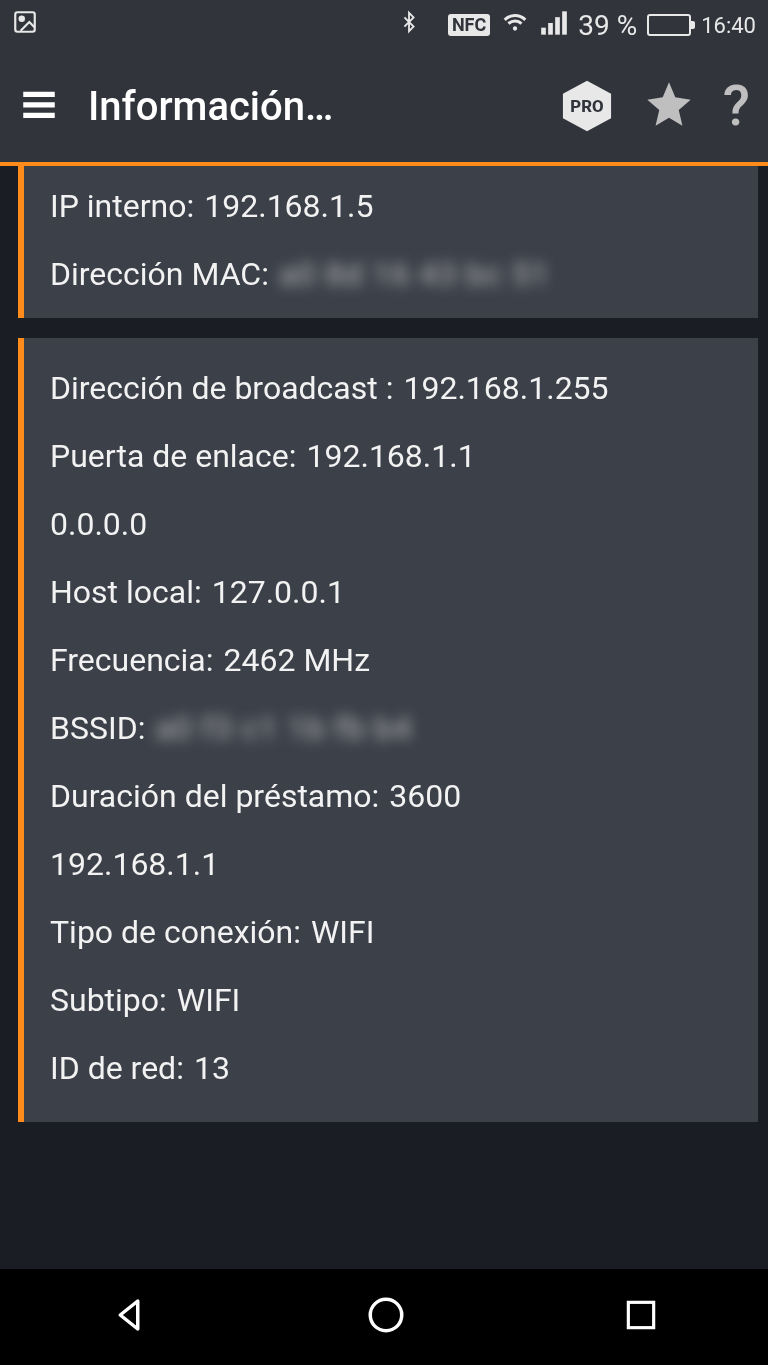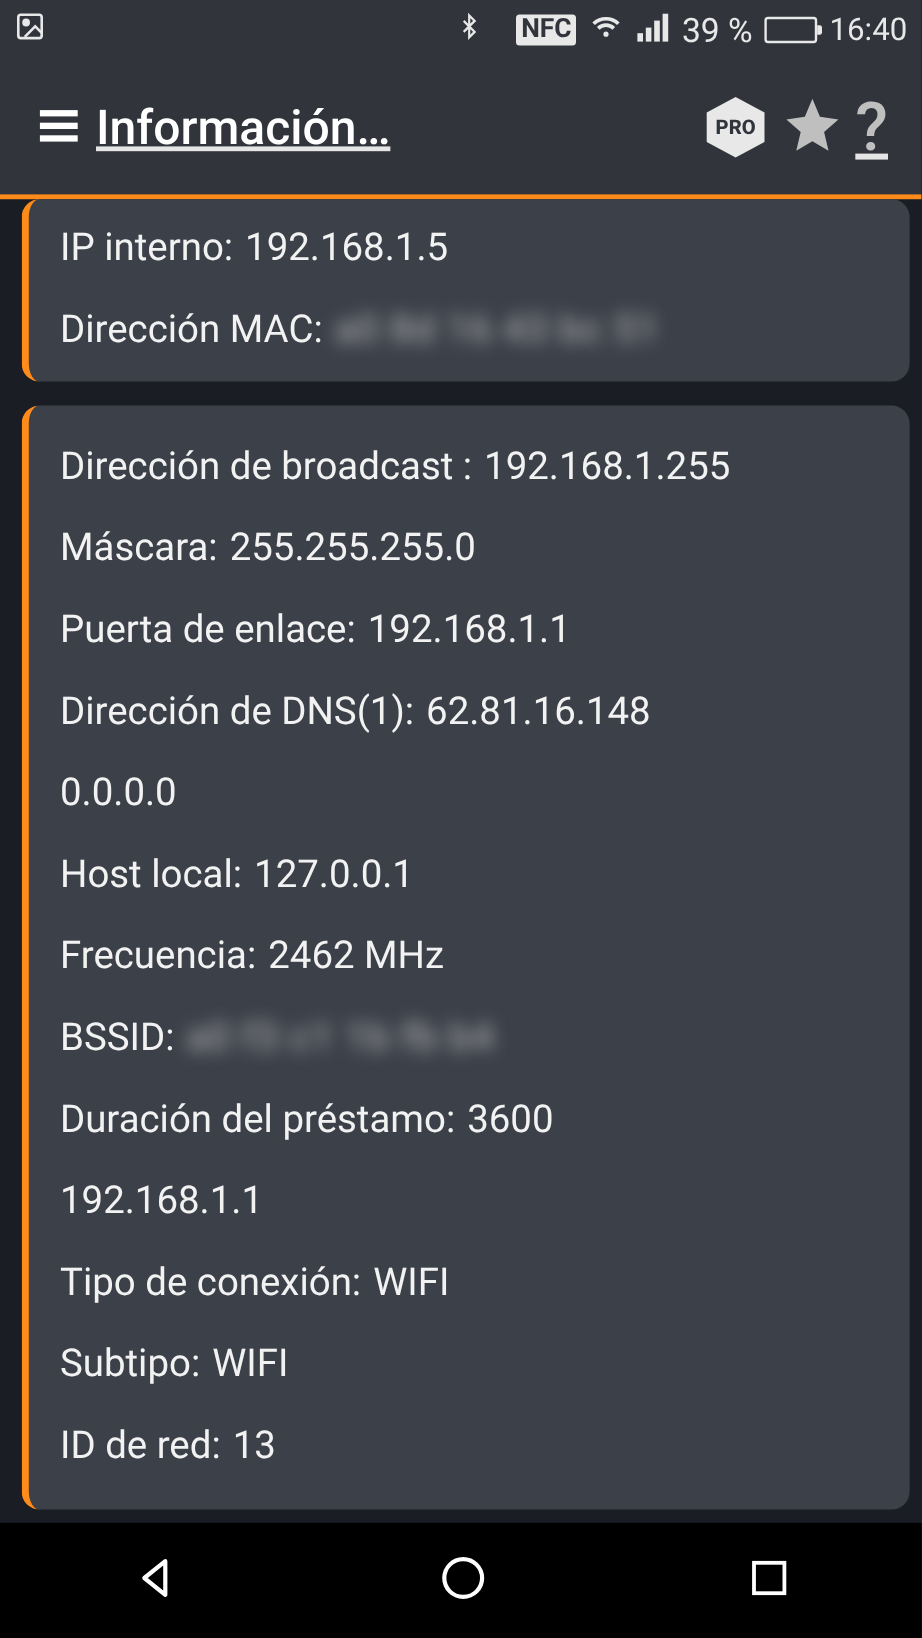--- a/index.html
+++ b/index.html
@@ -21,21 +21,21 @@
     padding: 0 12px;
     color: #e8e8e8;
     font-size: 28px;
   }
   .status-left, .status-right { display: flex; align-items: center; gap: 10px; }
   .status-right span, .status-right svg { flex-shrink: 0; }
   .nfc-badge {
     background: #e8e8e8;
     color: #31343b;
     font-weight: 700;
-    font-size: 22px;
+    font-size: 18px;
     padding: 2px 4px;
     border-radius: 3px;
     line-height: 1;
     margin-left: 18px;
   }
   .battery {
     display: inline-flex;
     align-items: center;
   }
   .battery-body {
@@ -55,24 +55,23 @@
   .battery-fill {
     height: 100%;
     background: #e8e8e8;
   }
   
   .app-bar {
     height: 116px;
     background: #31343b;
     display: flex;
     align-items: center;
-    padding: 0 28px;
-    gap: 10px;
+    padding: 0 18px;
+    gap: 28px;
     border-bottom: 4px solid #ff8c1a;
-    text-decoration: underline;
   }
   .app-title {
     flex: 1;
     font-size: 40px;
     font-weight: 500;
     color: #ffffff;
     white-space: nowrap;
     overflow: hidden;
     text-overflow: ellipsis;
   }
@@ -83,21 +82,20 @@
   }
   
   .content {
     padding: 0 10px 0 18px;
   }
   .card {
     background: #3c4049;
     border-left: 6px solid #ff8c1a;
     margin-bottom: 20px;
     padding: 16px 20px 20px 26px;
-    border-radius: 15px;
   }
   .card .row {
     font-size: 32px;
     line-height: 1.25;
     color: #f2f2f2;
     padding: 14px 0;
     display: flex;
     flex-wrap: wrap;
     gap: 10px;
   }
@@ -147,21 +145,21 @@
         <rect x="1" y="14" width="4" height="6"></rect>
         <rect x="7" y="10" width="4" height="10"></rect>
         <rect x="13" y="5" width="4" height="15"></rect>
         <rect x="19" y="0" width="4" height="20"></rect>
       </svg>
     </span>
     <span>39 %</span>
     <span class="battery">
       <span class="battery-body"><span class="battery-fill" id="batt-fill" style="width: 39%;"></span></span>
     </span>
-    <span style="font-size:26px;text-align:center;">16:40</span>
+    <span style="font-size:22px;text-align:center;">16:40</span>
   </div>
 </div>
 
 <div class="app-bar">
   <span>
     <svg width="42" height="42" viewBox="0 0 24 24" fill="#ffffff">
       <rect x="3" y="5" width="18" height="3"></rect>
       <rect x="3" y="11" width="18" height="3"></rect>
       <rect x="3" y="17" width="18" height="3"></rect>
     </svg>
@@ -193,32 +191,24 @@
       <span class="blur-val">a0 8d 16 43 bc 51</span>
     </div>
   </div>
 
   <div class="card">
     <div class="row">
       <span>Dirección de broadcast :</span>
       <span>192.168.1.255</span>
     </div>
     <div class="row">
-      <span>Máscara:</span>
-      <span>255.255.255.0</span>
-    </div>
-    <div class="row">
       <span>Puerta de enlace:</span>
       <span>192.168.1.1</span>
     </div>
     <div class="row">
-      <span>Dirección de DNS(1):</span>
-      <span>62.81.16.148</span>
-    </div>
-    <div class="row">
       <span>0.0.0.0</span>
     </div>
     <div class="row">
       <span>Host local:</span>
       <span>127.0.0.1</span>
     </div>
     <div class="row">
       <span>Frecuencia:</span>
       <span>2462 MHz</span>
     </div>

